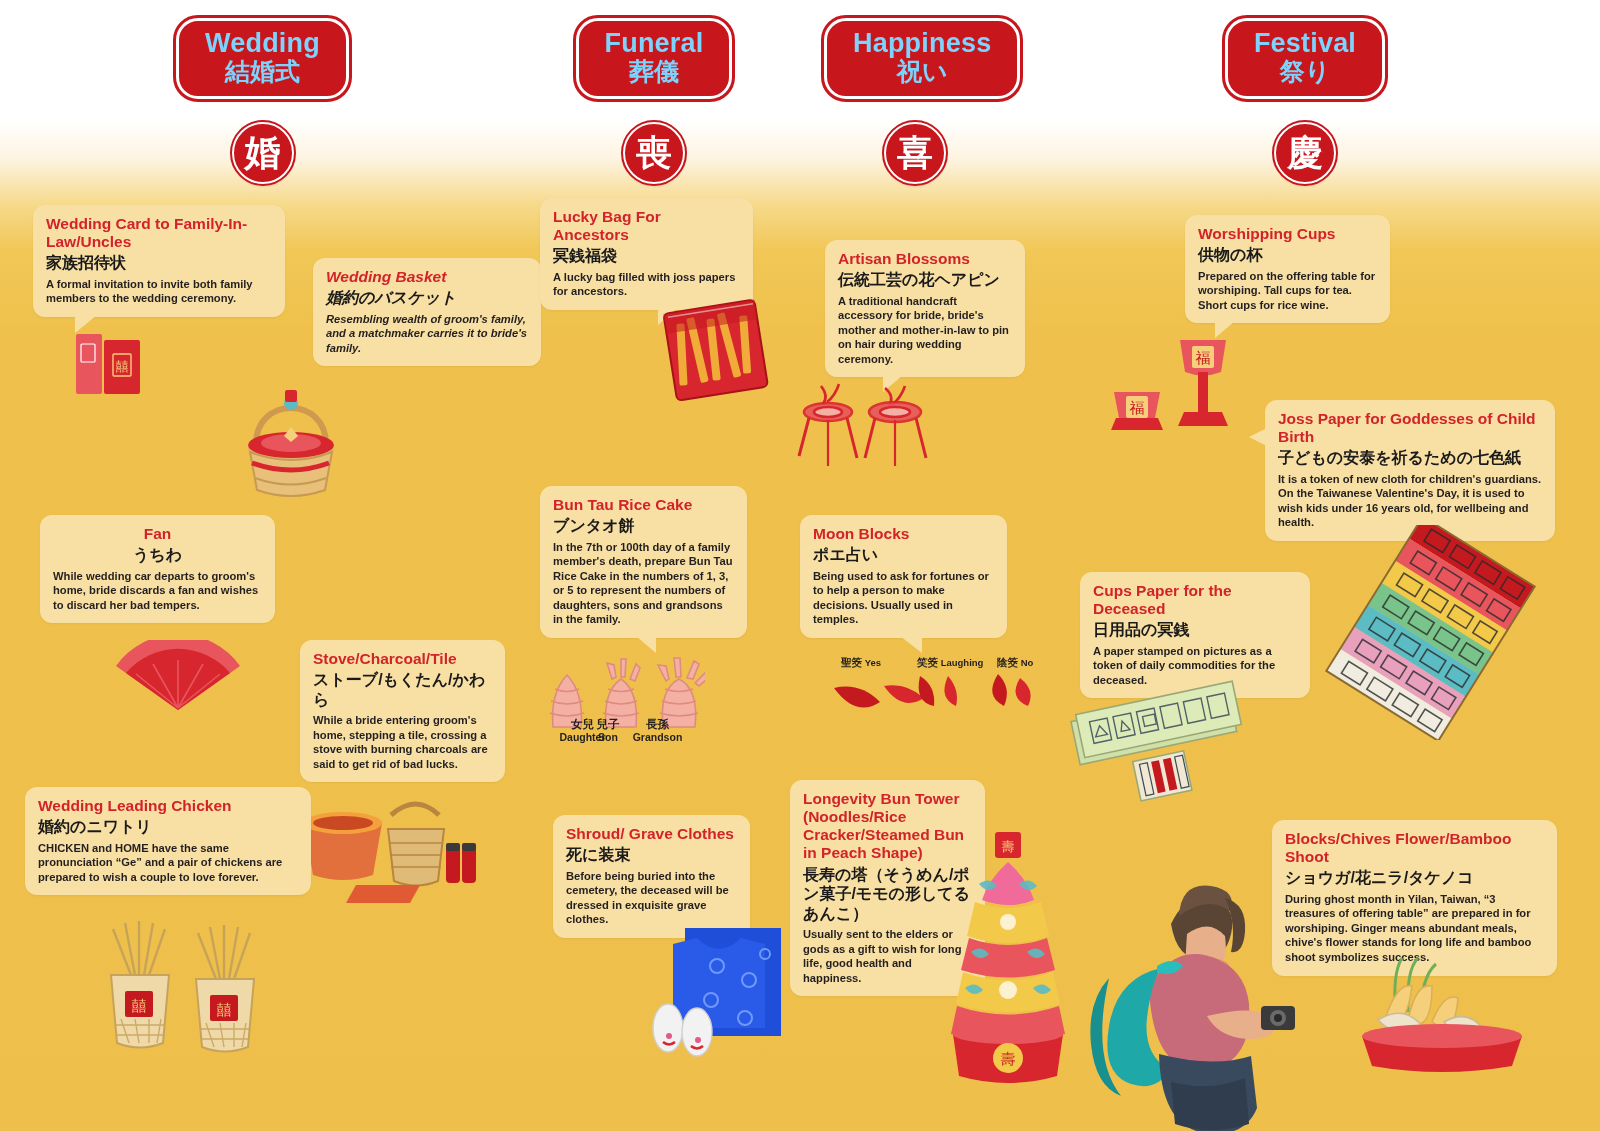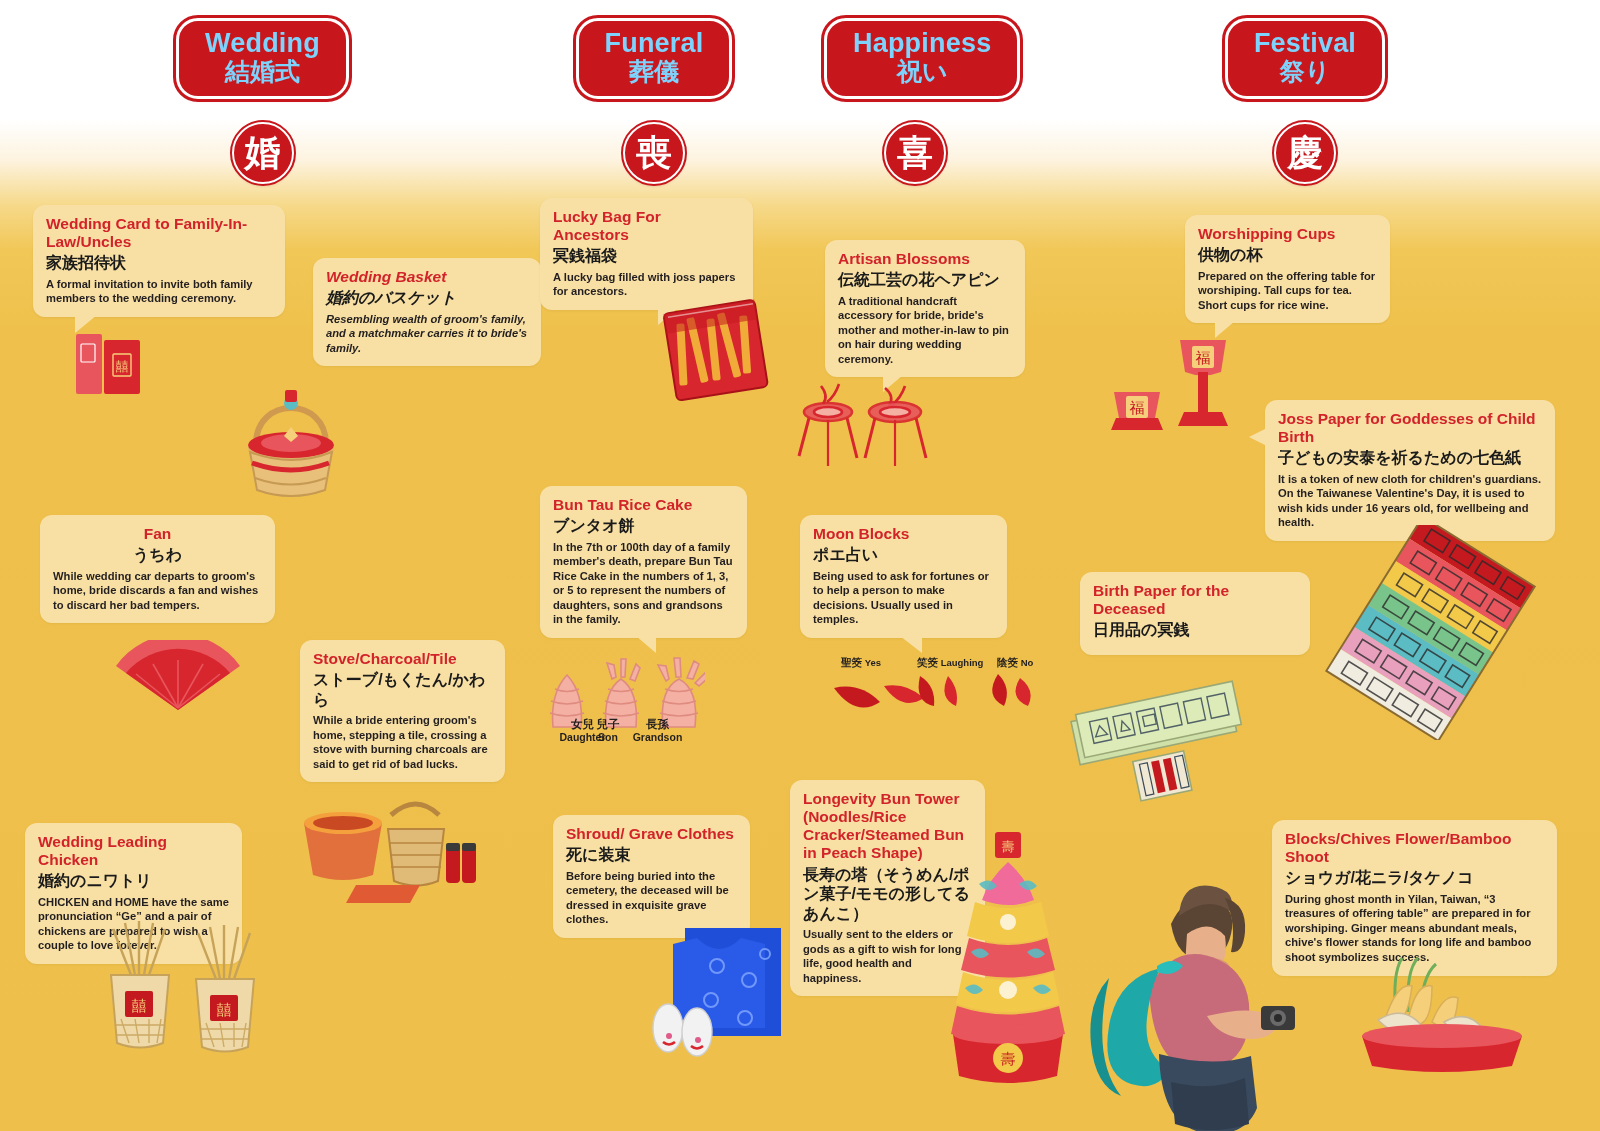--- a/index.html
+++ b/index.html
@@ -181,21 +181,21 @@
     <path d="M95 30 q25 -22 48 0" fill="none" stroke="#b8863f" stroke-width="5"></path>
     <path d="M92 44 h56 l-6 52 q-22 9 -44 0 z" fill="#e0bb78" stroke="#b8863f" stroke-width="2"></path>
     <path d="M93 58 h54 M94 70 h52 M95 82 h50" stroke="#b8863f" stroke-width="1.6"></path>
     <rect x="150" y="62" width="14" height="36" rx="4" fill="#c4191f"></rect>
     <rect x="166" y="62" width="14" height="36" rx="4" fill="#c4191f"></rect>
     <rect x="150" y="58" width="14" height="8" rx="2" fill="#3a3a3a"></rect>
     <rect x="166" y="58" width="14" height="8" rx="2" fill="#3a3a3a"></rect>
     <path d="M60 100 h64 l-10 18 h-64 z" fill="#e05a33"></path>
   </svg>
 
-  <div class="card" style="left:25px; top:787px; width:217px;margin-top:36px;">
+  <div class="card" style="left:25px; top:787px; width:286px;">
     <div class="t-en">Wedding Leading Chicken</div>
     <div class="t-jp">婚約のニワトリ</div>
     <div class="t-desc">CHICKEN and HOME have the same pronunciation “Ge” and a pair of chickens are prepared to wish a couple to love forever.</div>
   </div>
 
   <svg class="art" style="left:95px; top:915px;" width="190" height="160" viewBox="0 0 190 160">
     <g>
       <g stroke="#c7a35a" stroke-width="2.4">
         <line x1="18" y1="14" x2="36" y2="60"></line>
           <line x1="30" y1="8" x2="40" y2="60"></line>
@@ -465,22 +465,23 @@
             <rect x="82" y="176" width="22" height="14"></rect>
           <rect x="112" y="176" width="22" height="14"></rect>
             <rect x="142" y="176" width="20" height="14"></rect>
         </g>
         <rect x="38" y="14" width="132" height="182" fill="none" stroke="#8a6a30" stroke-width="2"></rect>
       </g>
     </g>
   </svg>
 
   <div class="card" style="left:1080px; top:572px; width:230px;">
-    <div class="t-en">Birth Paper for the Deceased</div>
+    <div class="t-en">Cups Paper for the Deceased</div>
     <div class="t-jp">日用品の冥銭</div>
+    <div class="t-desc">A paper stamped on pictures as a token of daily commodities for the deceased.</div>
   </div>
 
   <svg class="art" style="left:1068px; top:680px;" width="200" height="130" viewBox="0 0 200 130">
     <g transform="rotate(-12 100 65)">
       <rect x="10" y="22" width="160" height="44" fill="#cfe0a8" stroke="#9aa877" stroke-width="1.6"></rect>
       <rect x="16" y="16" width="160" height="44" fill="#dcebb8" stroke="#9aa877" stroke-width="1.6"></rect>
       <g fill="none" stroke="#3a4a5a" stroke-width="1.4" opacity=".85">
         <rect x="28" y="26" width="18" height="22"></rect>
           <rect x="52" y="26" width="18" height="22"></rect>
         <rect x="76" y="26" width="18" height="22"></rect>

